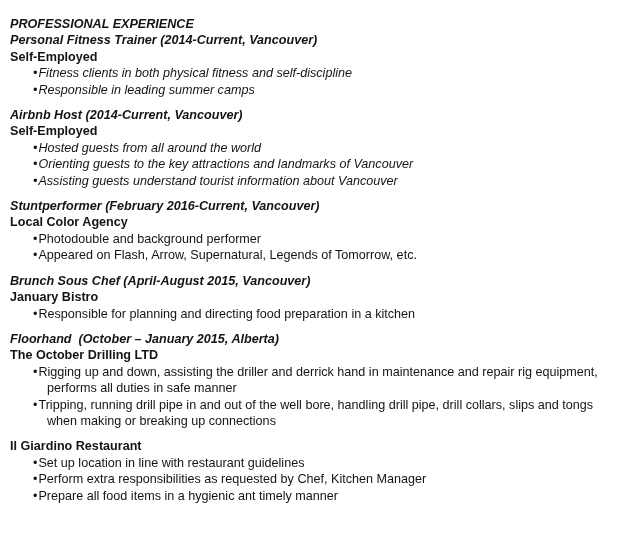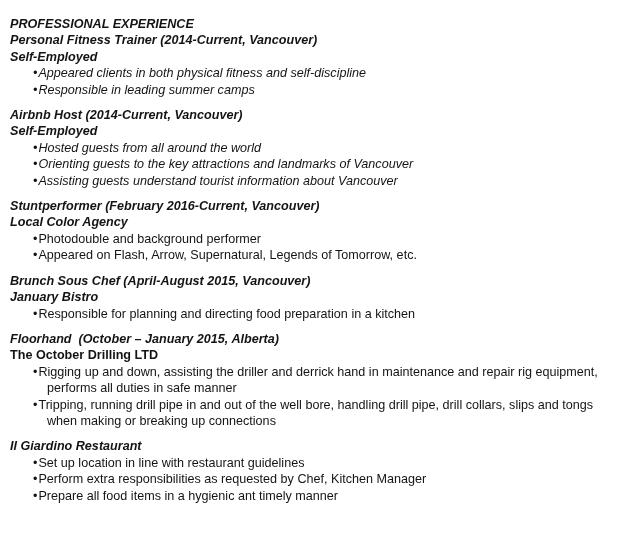--- a/index.html
+++ b/index.html
@@ -28,21 +28,20 @@
   }
   .job { margin-top: 9px; }
   .job:first-of-type { margin-top: 0; }
   .job-title {
     font-weight: bold;
     font-style: italic;
     white-space: pre-wrap;
   }
   .employer {
     font-weight: bold;
-    font-style: italic;
   }
   .employer.no-italic { font-style: normal; }
   ul.bullets {
     margin: 0;
     padding: 0;
     list-style: none;
   }
   ul.bullets.italic { font-style: italic; }
   ul.bullets li {
     padding-left: 37px;
@@ -56,21 +55,21 @@
 </head>
 <body style="--text-color: #141414; background: rgb(255, 255, 255);">
 
 <div class="page">
   <h1 class="section-title">PROFESSIONAL EXPERIENCE</h1>
   <div>
   <section class="job">
     <div class="job-title">Personal Fitness Trainer (2014-Current, Vancouver)</div>
     <div class="employer">Self-Employed</div>
     <ul class="bullets italic">
-          <li><span class="marker">•</span><span>Appeared clients in both physical fitness and self-discipline</span></li>
+          <li><span class="marker">•</span><span>Fitness clients in both physical fitness and self-discipline</span></li>
           <li><span class="marker">•</span><span>Responsible in leading summer camps</span></li>
         </ul>
   </section>
 
   <section class="job">
     <div class="job-title">Airbnb Host (2014-Current, Vancouver)</div>
     <div class="employer">Self-Employed</div>
     <ul class="bullets italic">
           <li><span class="marker">•</span><span>Hosted guests from all around the world</span></li>
           <li><span class="marker">•</span><span>Orienting guests to the key attractions and landmarks of Vancouver</span></li>

